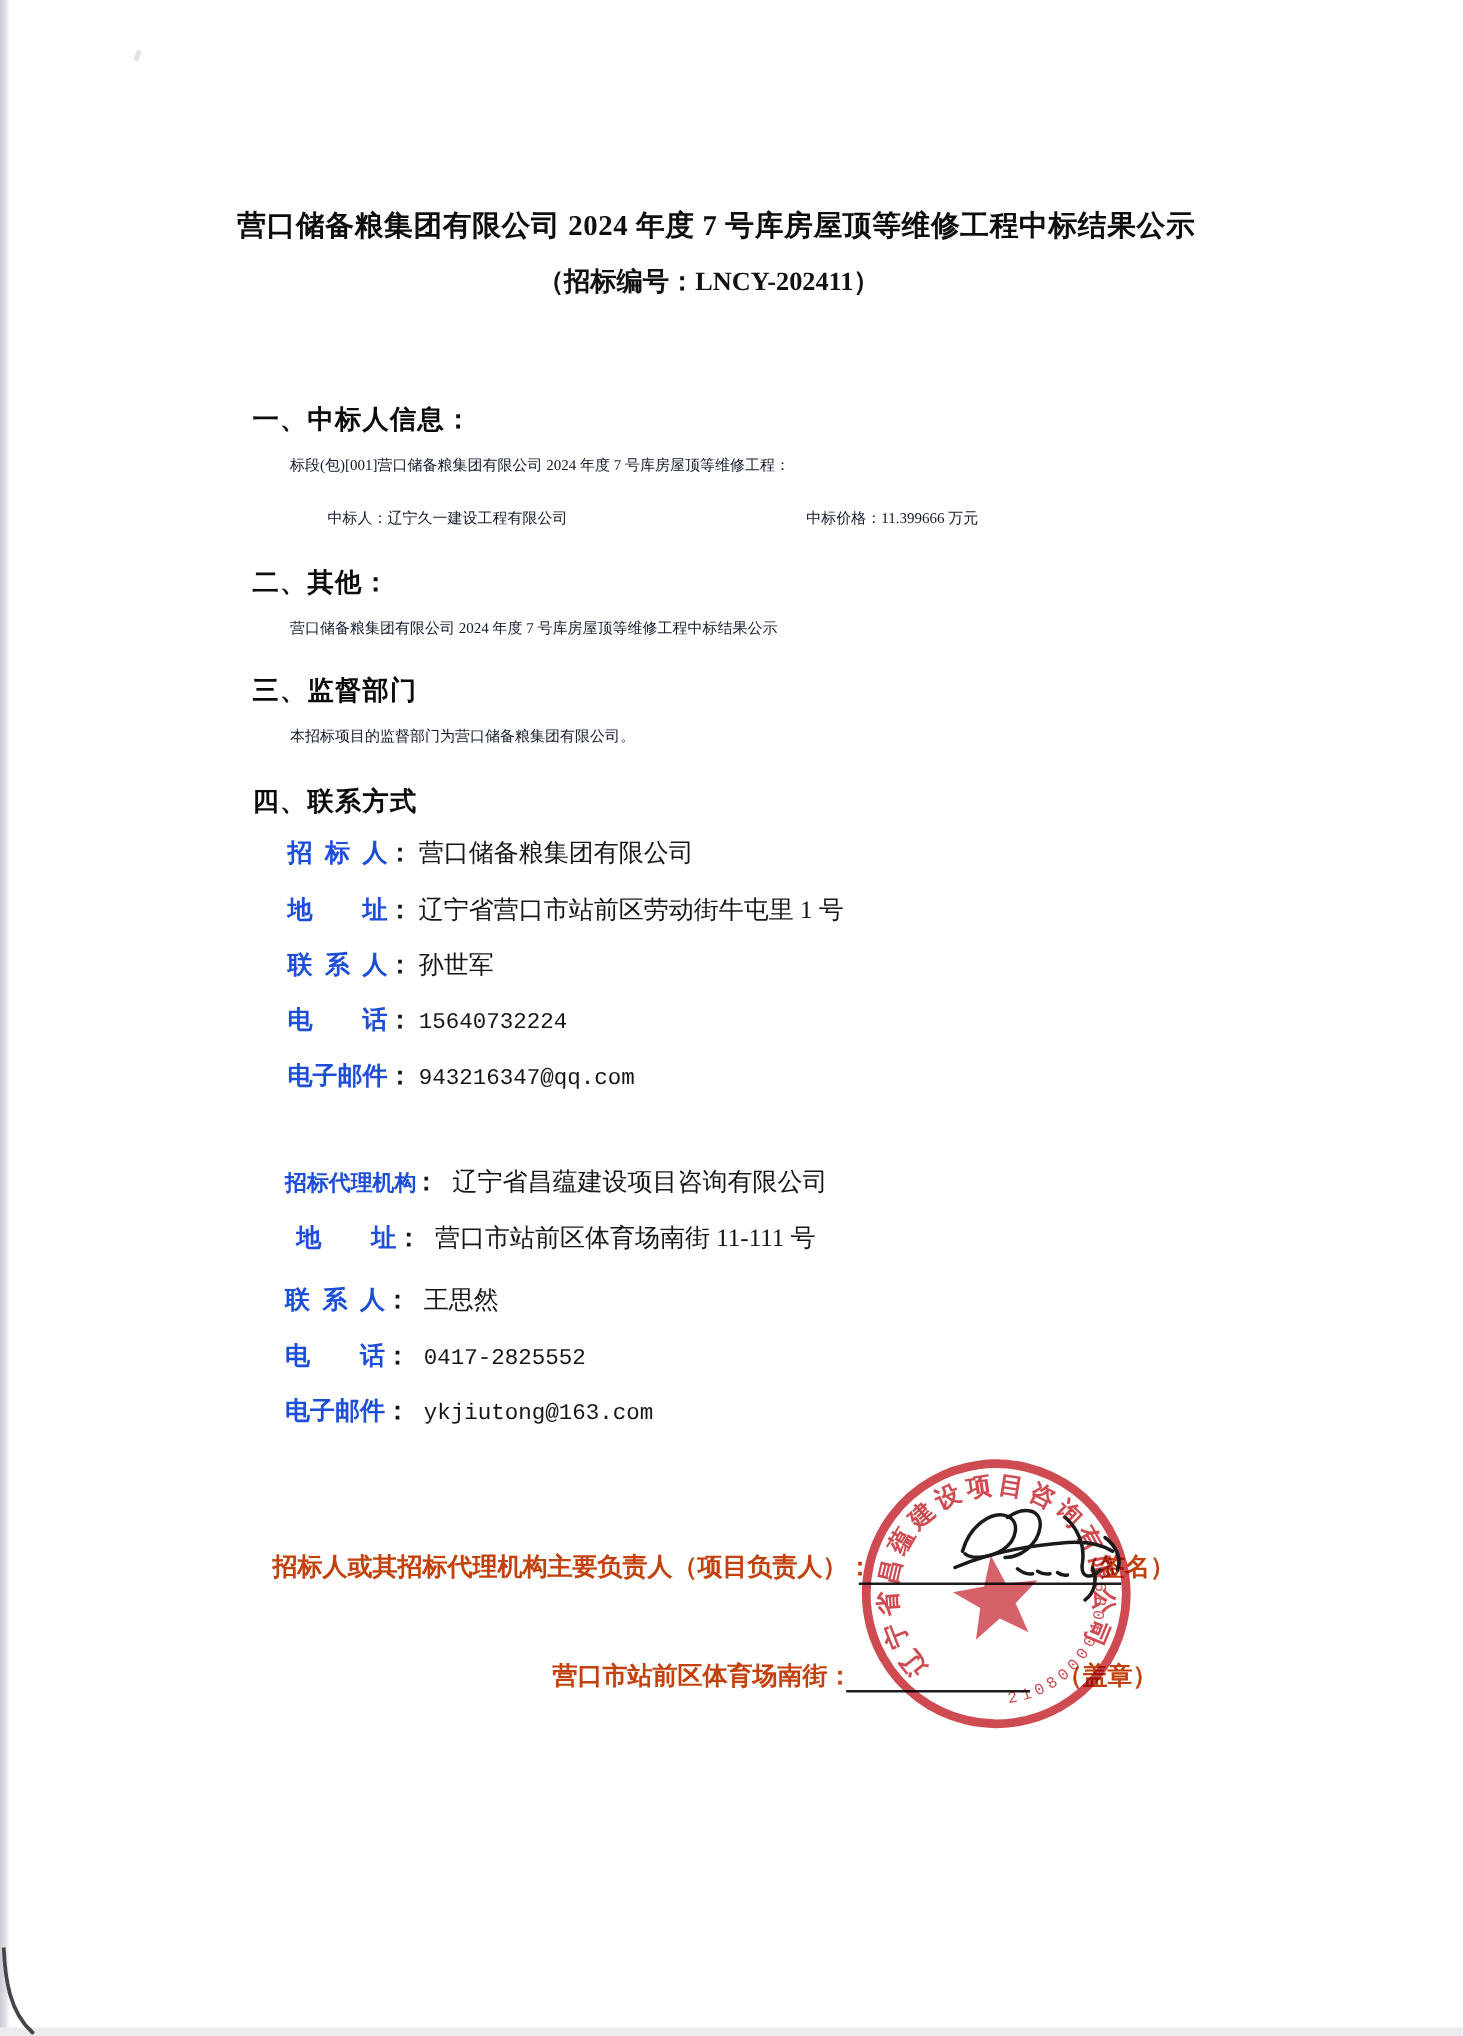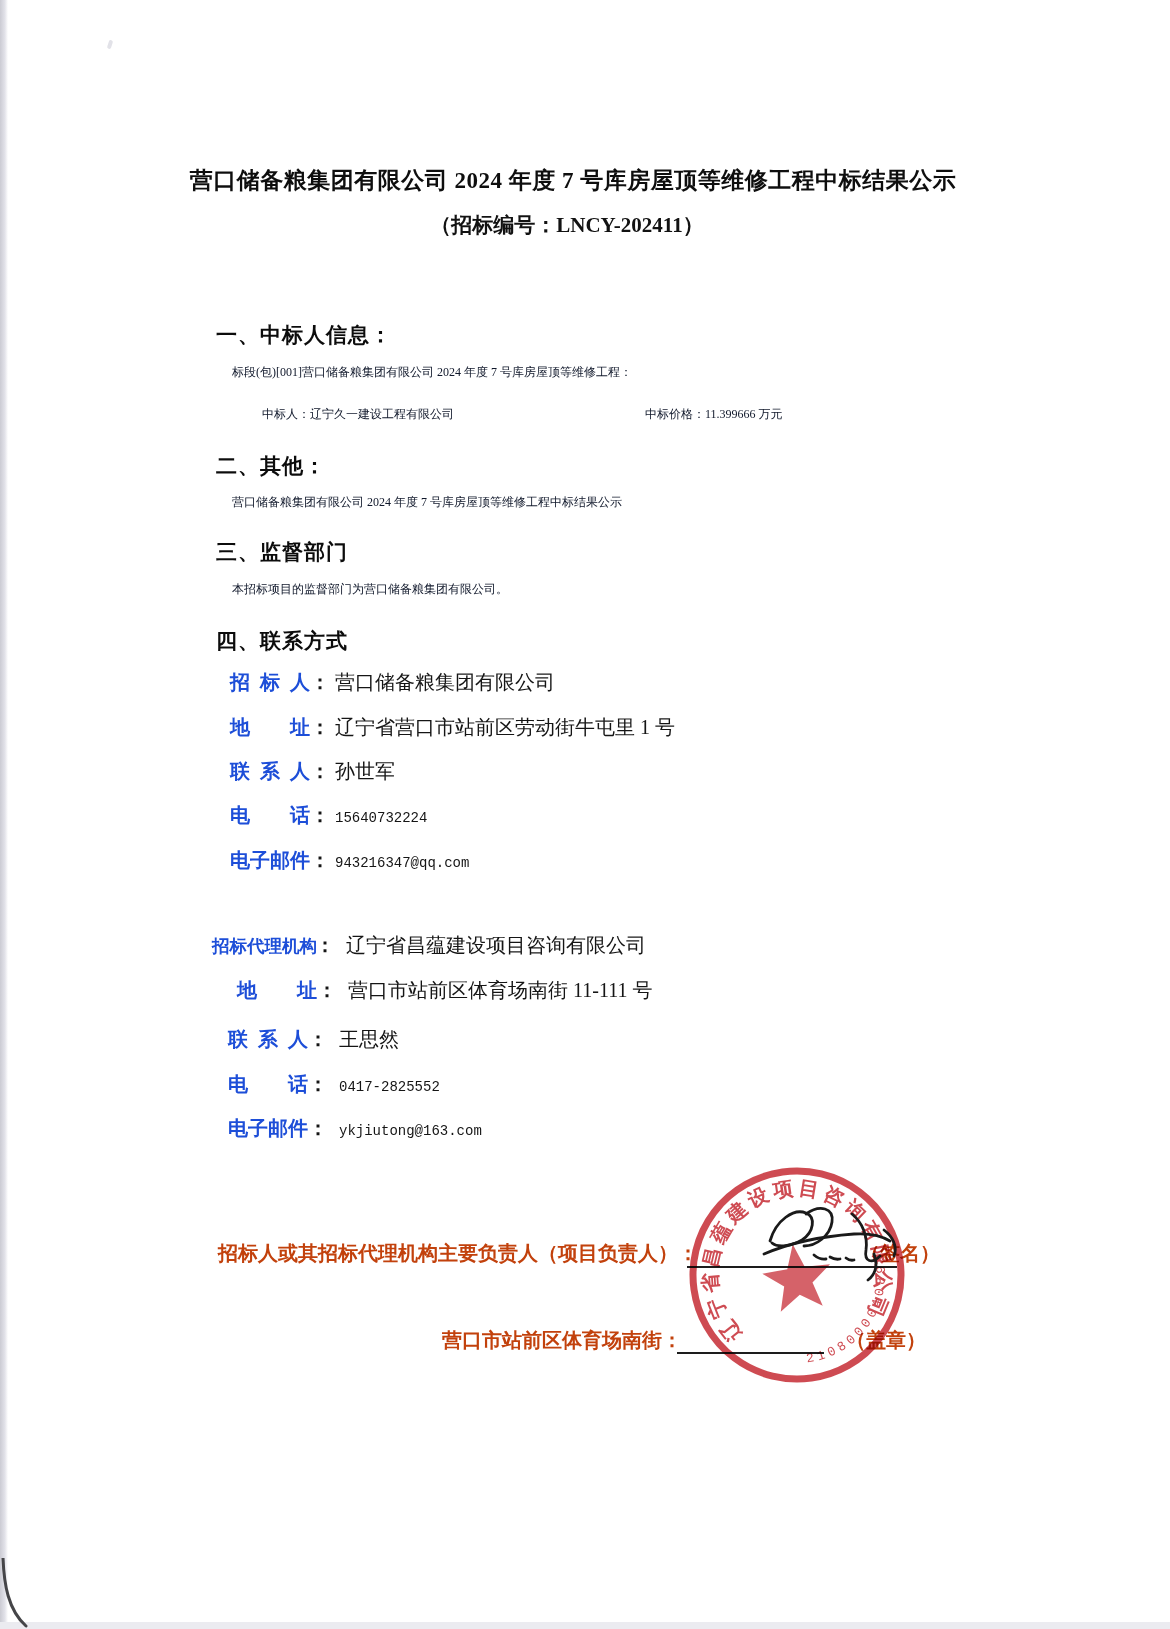--- a/index.html
+++ b/index.html
@@ -6,30 +6,30 @@
   body{
     width:1170px;height:1629px;background:#ffffff;position:relative;overflow:hidden;
     font-family:"Liberation Serif","DejaVu Serif",serif;color:#151515;
   }
   .abs{position:absolute}
   .title{left:0;right:0;top:165px;text-align:center;font-size:23px;font-weight:700;
          letter-spacing:.5px;color:#0e0e0e;transform:translateX(-12px)}
   .subtitle{left:0;right:0;top:211px;text-align:center;font-size:21px;font-weight:600;
             color:#121212;transform:translateX(-18px)}
   .sec-h{font-family:"Liberation Sans","DejaVu Sans",sans-serif;font-weight:700;
-         font-size:21px;color:#0c0c0c;left:216px;letter-spacing:1px}
+         font-size:21px;color:#0c0c0c;left:202px;letter-spacing:1px}
   .body-line{font-size:12px;left:232px;color:#0f172a}
   .crow{left:230px;font-size:20px;white-space:nowrap}
   .clabel{display:inline-block;width:80px;text-align:justify;text-align-last:justify;
           font-weight:600;color:#1d4ed8}
   .clabel.wide{width:103px;font-size:17.5px;font-weight:700}
   .colon{font-weight:600}
   .cvalue{padding-left:5px}
   .cvalue.sp{padding-left:11px}
-  .mono{font-family:"Liberation Mono","DejaVu Sans Mono",monospace;font-size:14px}
+  .mono{font-family:"Liberation Mono","DejaVu Sans Mono",monospace;font-size:18px}
   .footer-line{font-size:20px;color:#c2410c;white-space:nowrap;font-weight:600}
   .uline{position:absolute;background:#1d1d1d;height:2px;z-index:2}
   .stamp-svg{position:absolute;left:677px;top:1153px;mix-blend-mode:multiply;z-index:4}
   .sig-svg{position:absolute;left:756px;top:1192px;z-index:6}
   .edge-left{left:0;top:0;width:8px;height:1629px;
              background:linear-gradient(90deg,#cbcbd3 0%,#e2e2e9 60%,#ffffff 100%)}
   .edge-bottom{left:0;top:1622px;width:1170px;height:7px;background:#ebebf0}
   .speck{left:108px;top:40px;width:4px;height:9px;background:#e2e2e8;border-radius:2px;
          transform:rotate(18deg)}
   .curl-svg{position:absolute;left:0;top:1558px}
@@ -73,21 +73,21 @@
 <div class="abs crow" style="top:758px">
   <span class="clabel">联系人</span><span class="colon">：</span><span class="cvalue">孙世军</span>
 </div>
 <div class="abs crow" style="top:802px">
   <span class="clabel">电话</span><span class="colon">：</span><span class="cvalue mono">15640732224</span>
 </div>
 <div class="abs crow" style="top:847px">
   <span class="clabel">电子邮件</span><span class="colon">：</span><span class="cvalue mono">943216347@qq.com</span>
 </div>
 
-<div class="abs crow" style="left:212px;top:932px">
+<div class="abs crow" style="left:228px;top:932px">
   <span class="clabel wide">招标代理机构</span><span class="colon">：</span><span class="cvalue sp">辽宁省昌蕴建设项目咨询有限公司</span>
 </div>
 <div class="abs crow" style="left:237px;top:977px">
   <span class="clabel">地址</span><span class="colon">：</span><span class="cvalue sp">营口市站前区体育场南街 11-111 号</span>
 </div>
 <div class="abs crow" style="left:228px;top:1026px">
   <span class="clabel">联系人</span><span class="colon">：</span><span class="cvalue sp">王思然</span>
 </div>
 <div class="abs crow" style="left:228px;top:1071px">
   <span class="clabel">电话</span><span class="colon">：</span><span class="cvalue sp mono">0417-2825552</span>

